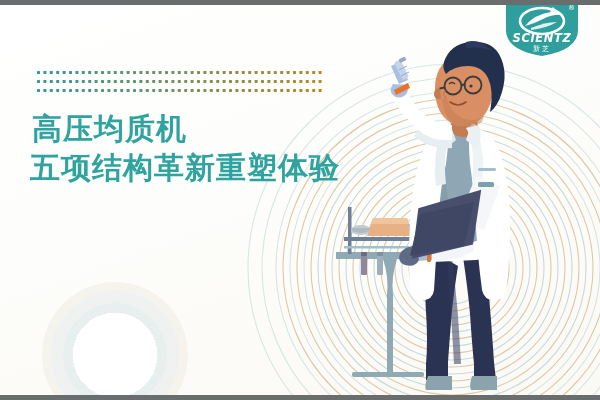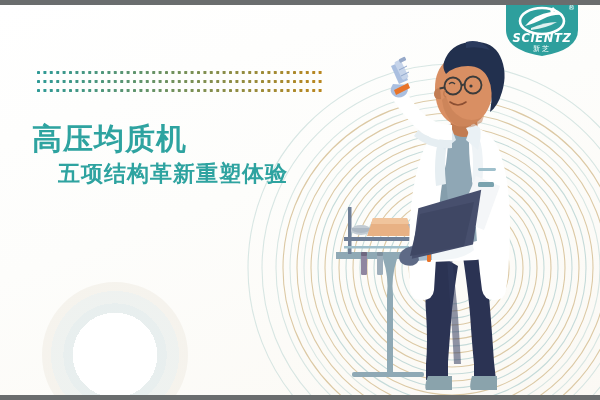--- a/index.html
+++ b/index.html
@@ -46,38 +46,38 @@
 
   
   #dots{
     position:absolute;left:37px;top:69px;
     width:288px;height:28px;z-index:20;
   }
   #dots svg{display:block;}
 
   
   #headline{
-    position:absolute;left:30px;top:122px;
+    position:absolute;left:30px;top:112px;
     z-index:25;
     line-height:1.16;
     letter-spacing:1px;
     font-weight:bold;
     font-family:"DejaVu Sans","Liberation Sans",sans-serif;
   }
   #headline .l1{
     display:block;
     font-size:30px;
     color:#2ea3a0;
     margin-left:2px;
   }
   #headline .l2{
     display:block;
-    font-size:22px;
+    font-size:30px;
     color:#2ea3a0;
-    margin-left:28px;
+    margin-left:0;
     margin-top:4px;
   }
 
   
   #logo{
     position:absolute;right:14px;top:0px;
     width:88px;height:56px;z-index:55;
   }
   #logo svg{display:block;}
 

